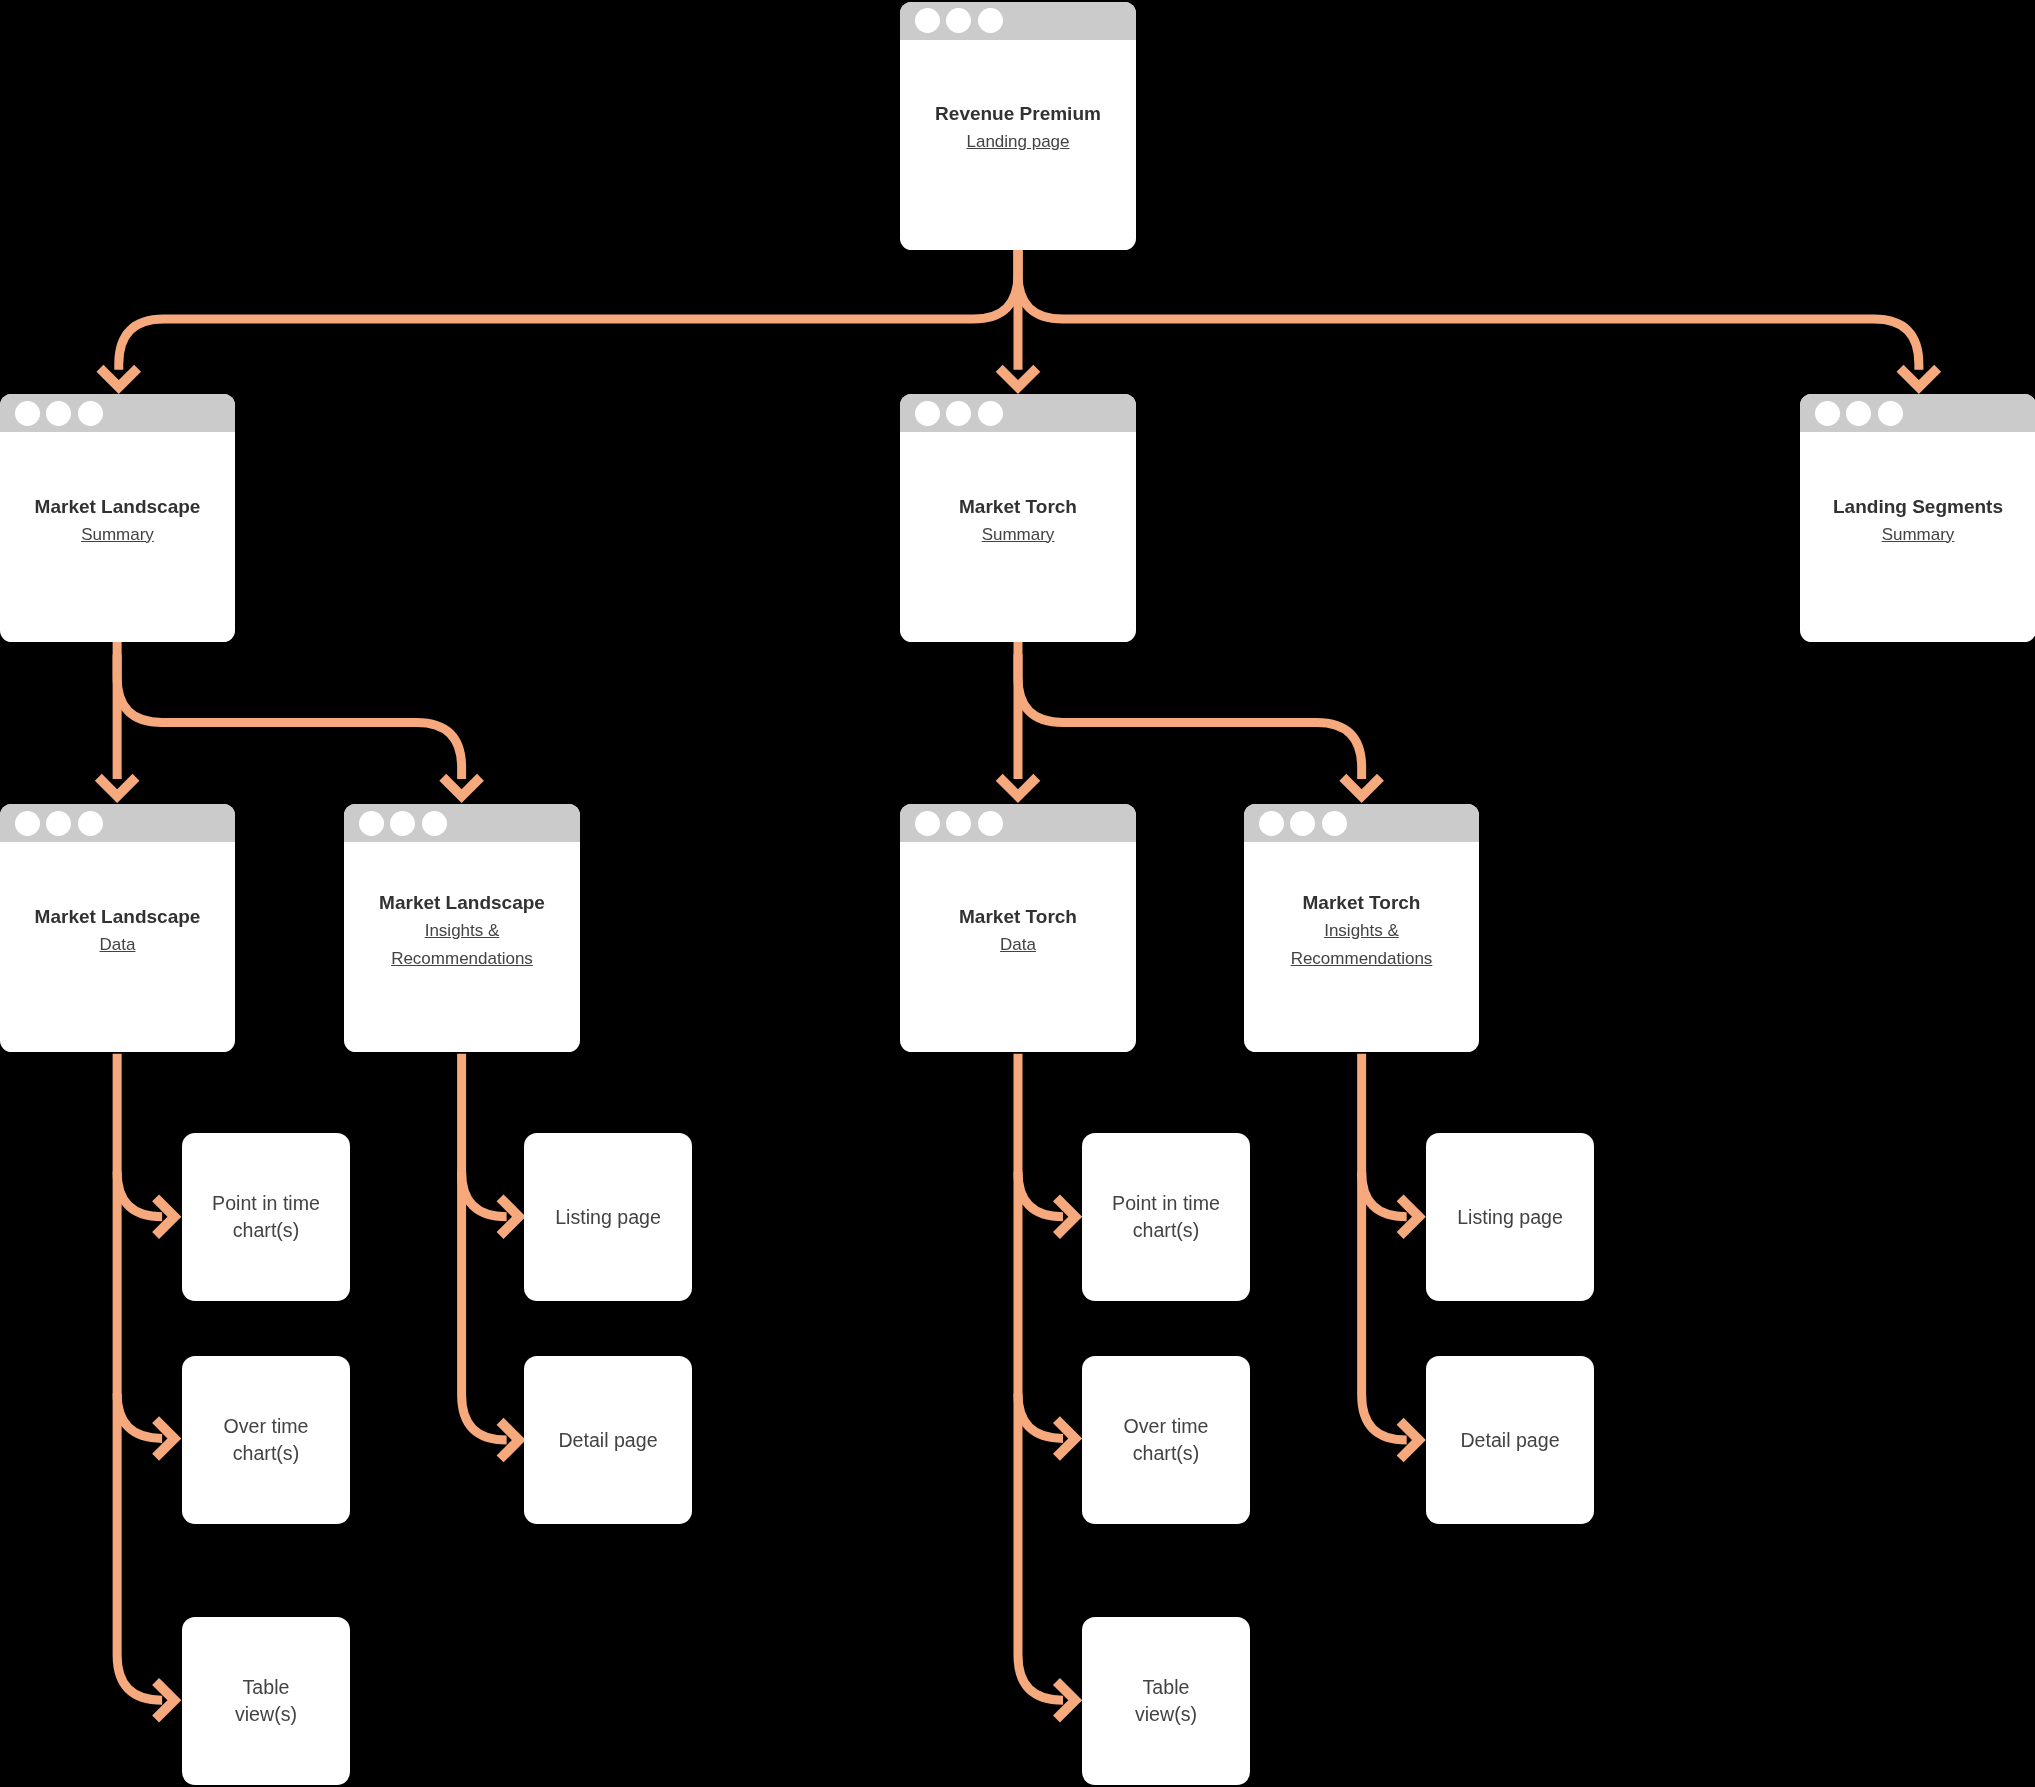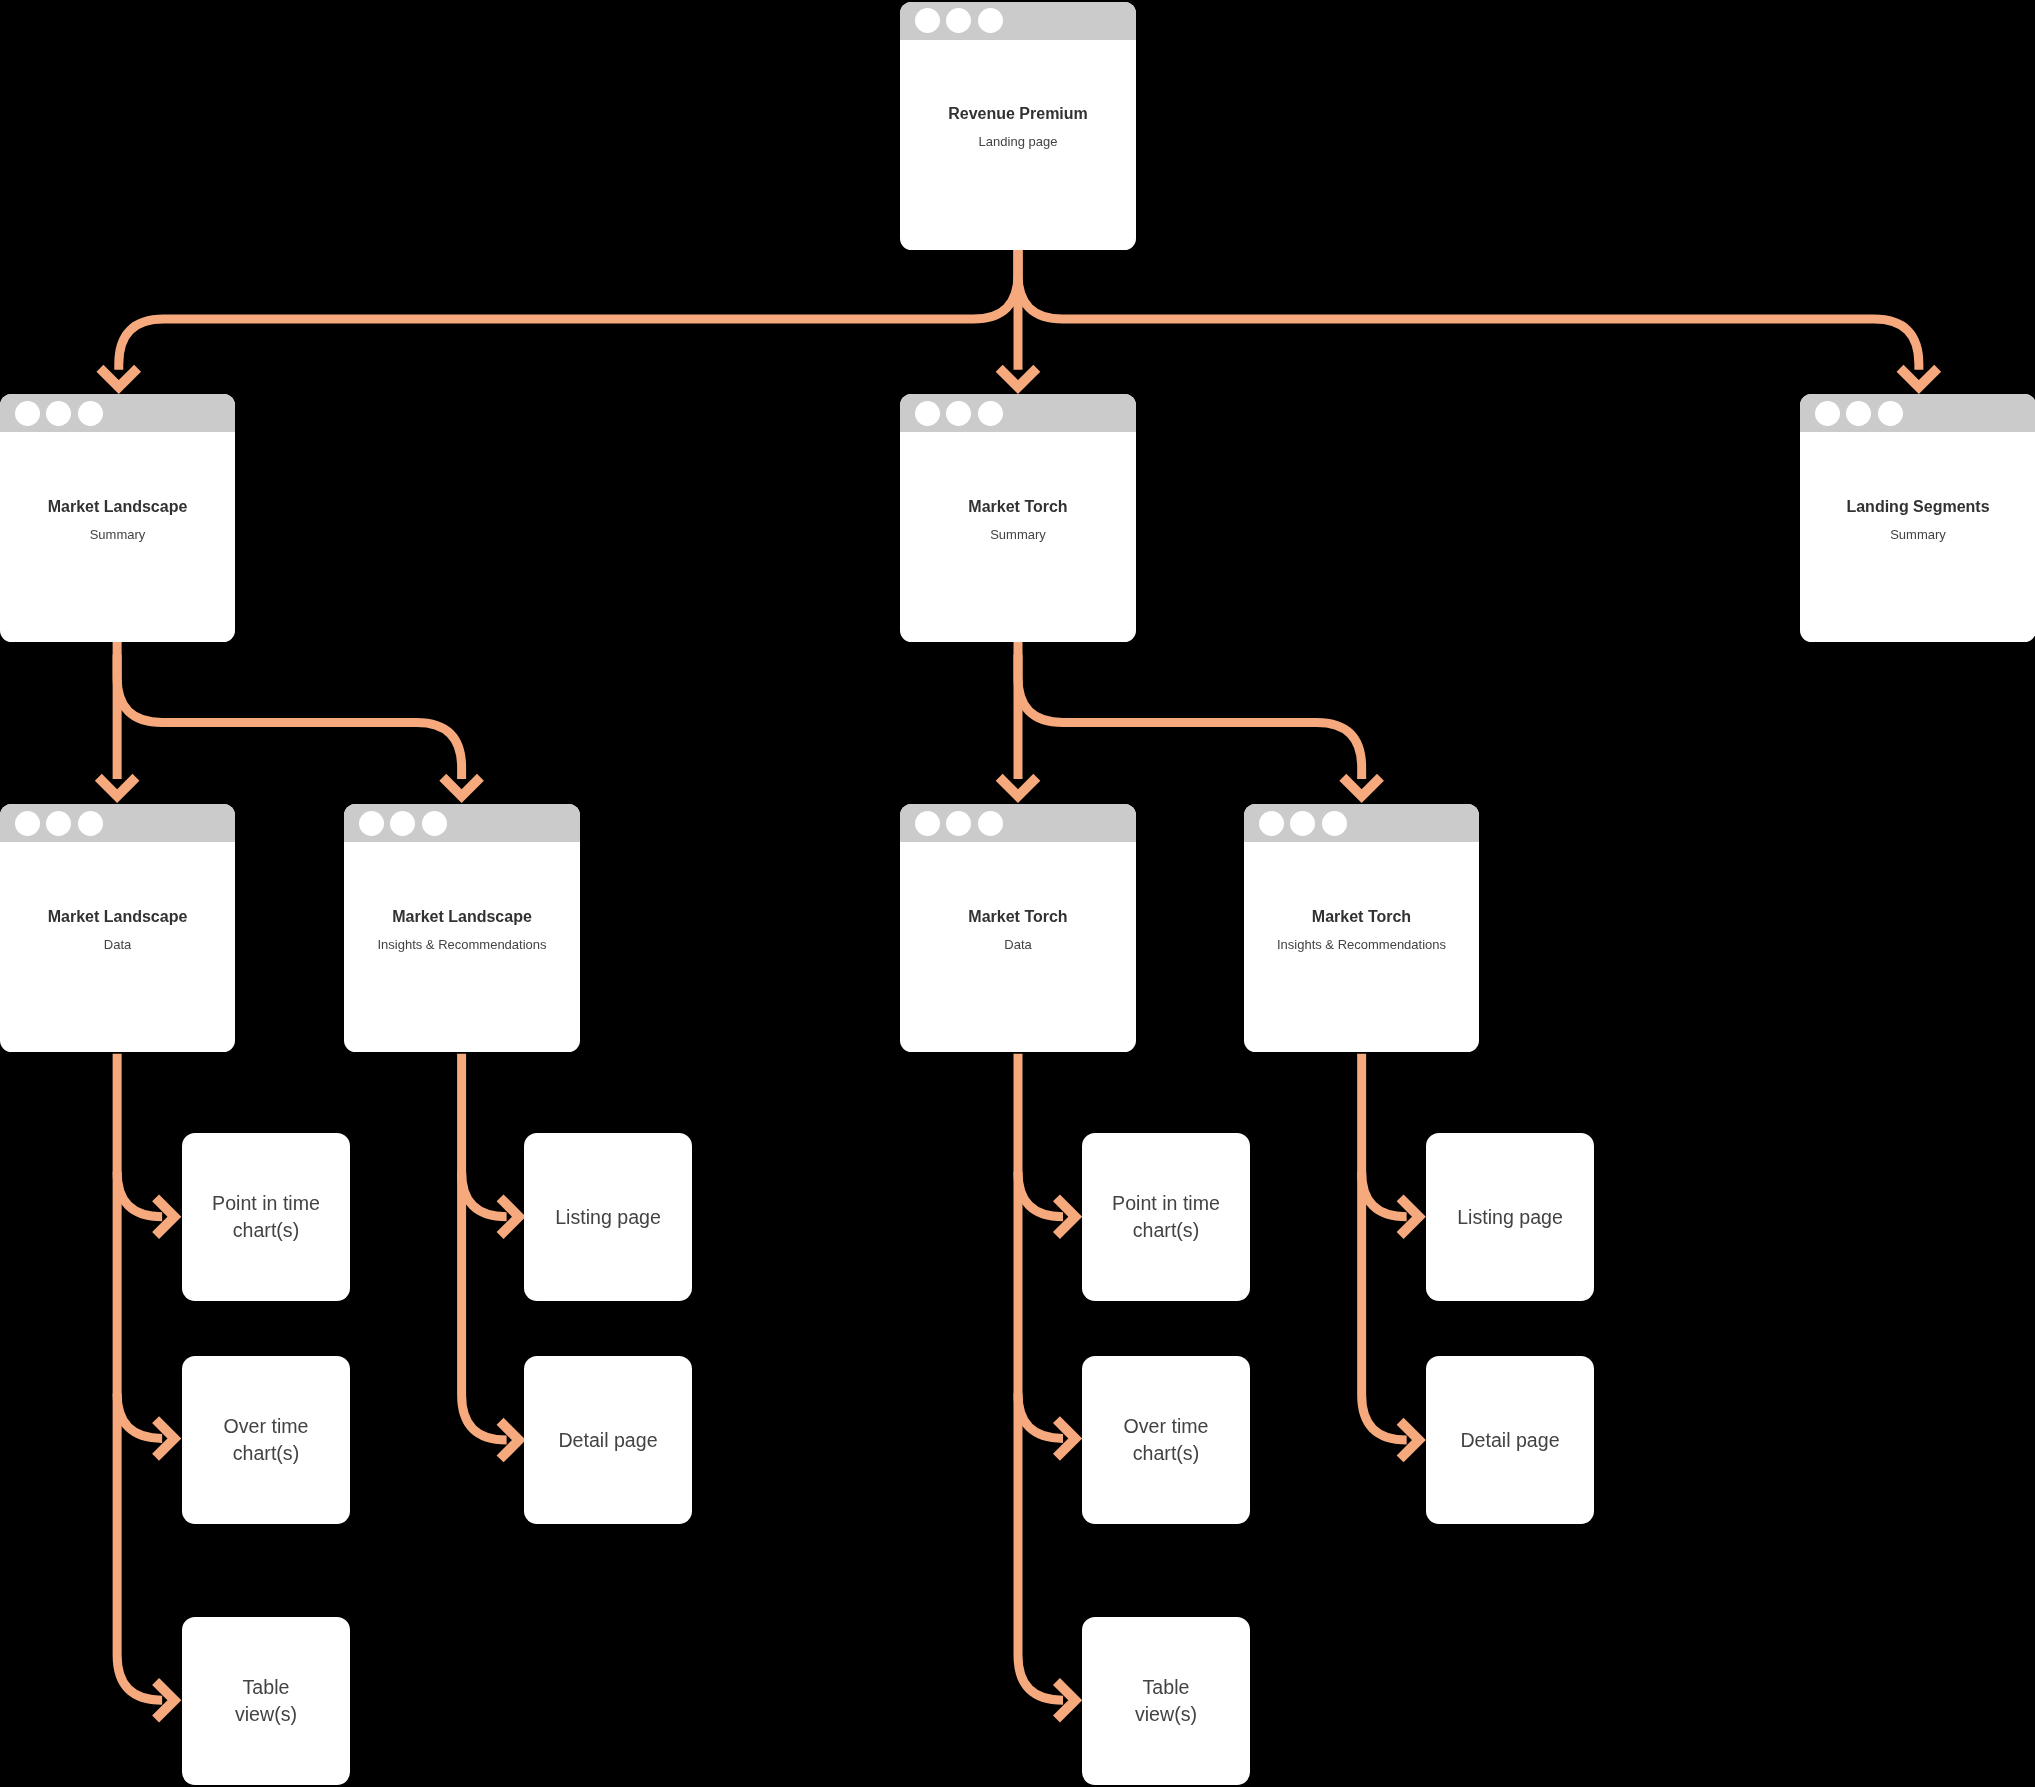--- a/index.html
+++ b/index.html
@@ -49,30 +49,31 @@
   .win-body{
     height:calc(100% - 38px);
     display:flex;
     flex-direction:column;
     align-items:center;
     justify-content:center;
     padding:0 18px 33px 18px;
     text-align:center;
   }
   .win-title{
-    font-size:16px;
+    font-size:19px;
     font-weight:700;
     color:var(--title-color);
     line-height:28px;
   }
   .win-subtitle{
-    font-size:13px;
+    font-size:17px;
     font-weight:400;
     color:var(--text-color);
     line-height:28px;
+    text-decoration:underline;
   }
   .card{
     position:absolute;
     width:168px;height:168px;
     background:var(--win);
     border-radius:13px;
     display:flex;
     flex-direction:column;
     align-items:center;
     justify-content:center;

